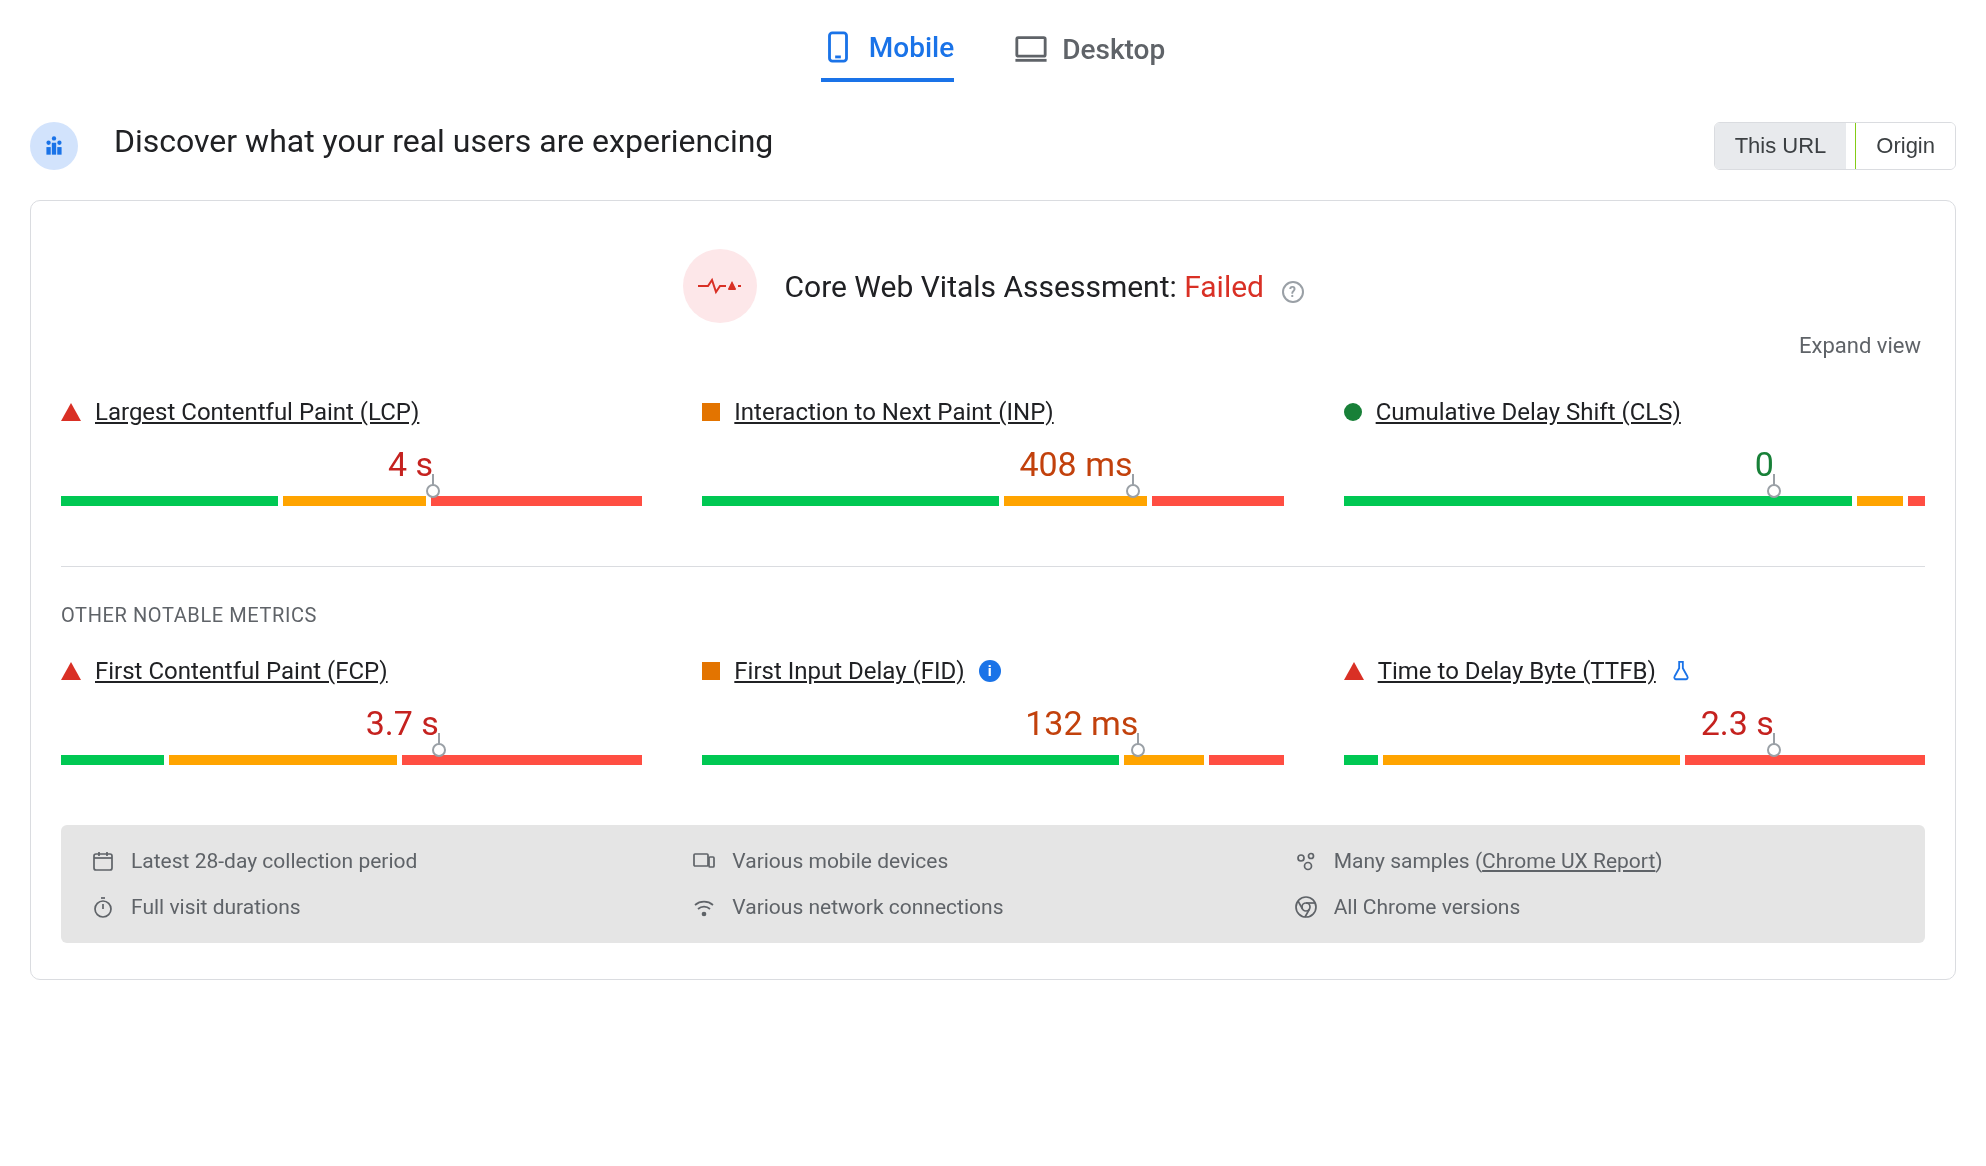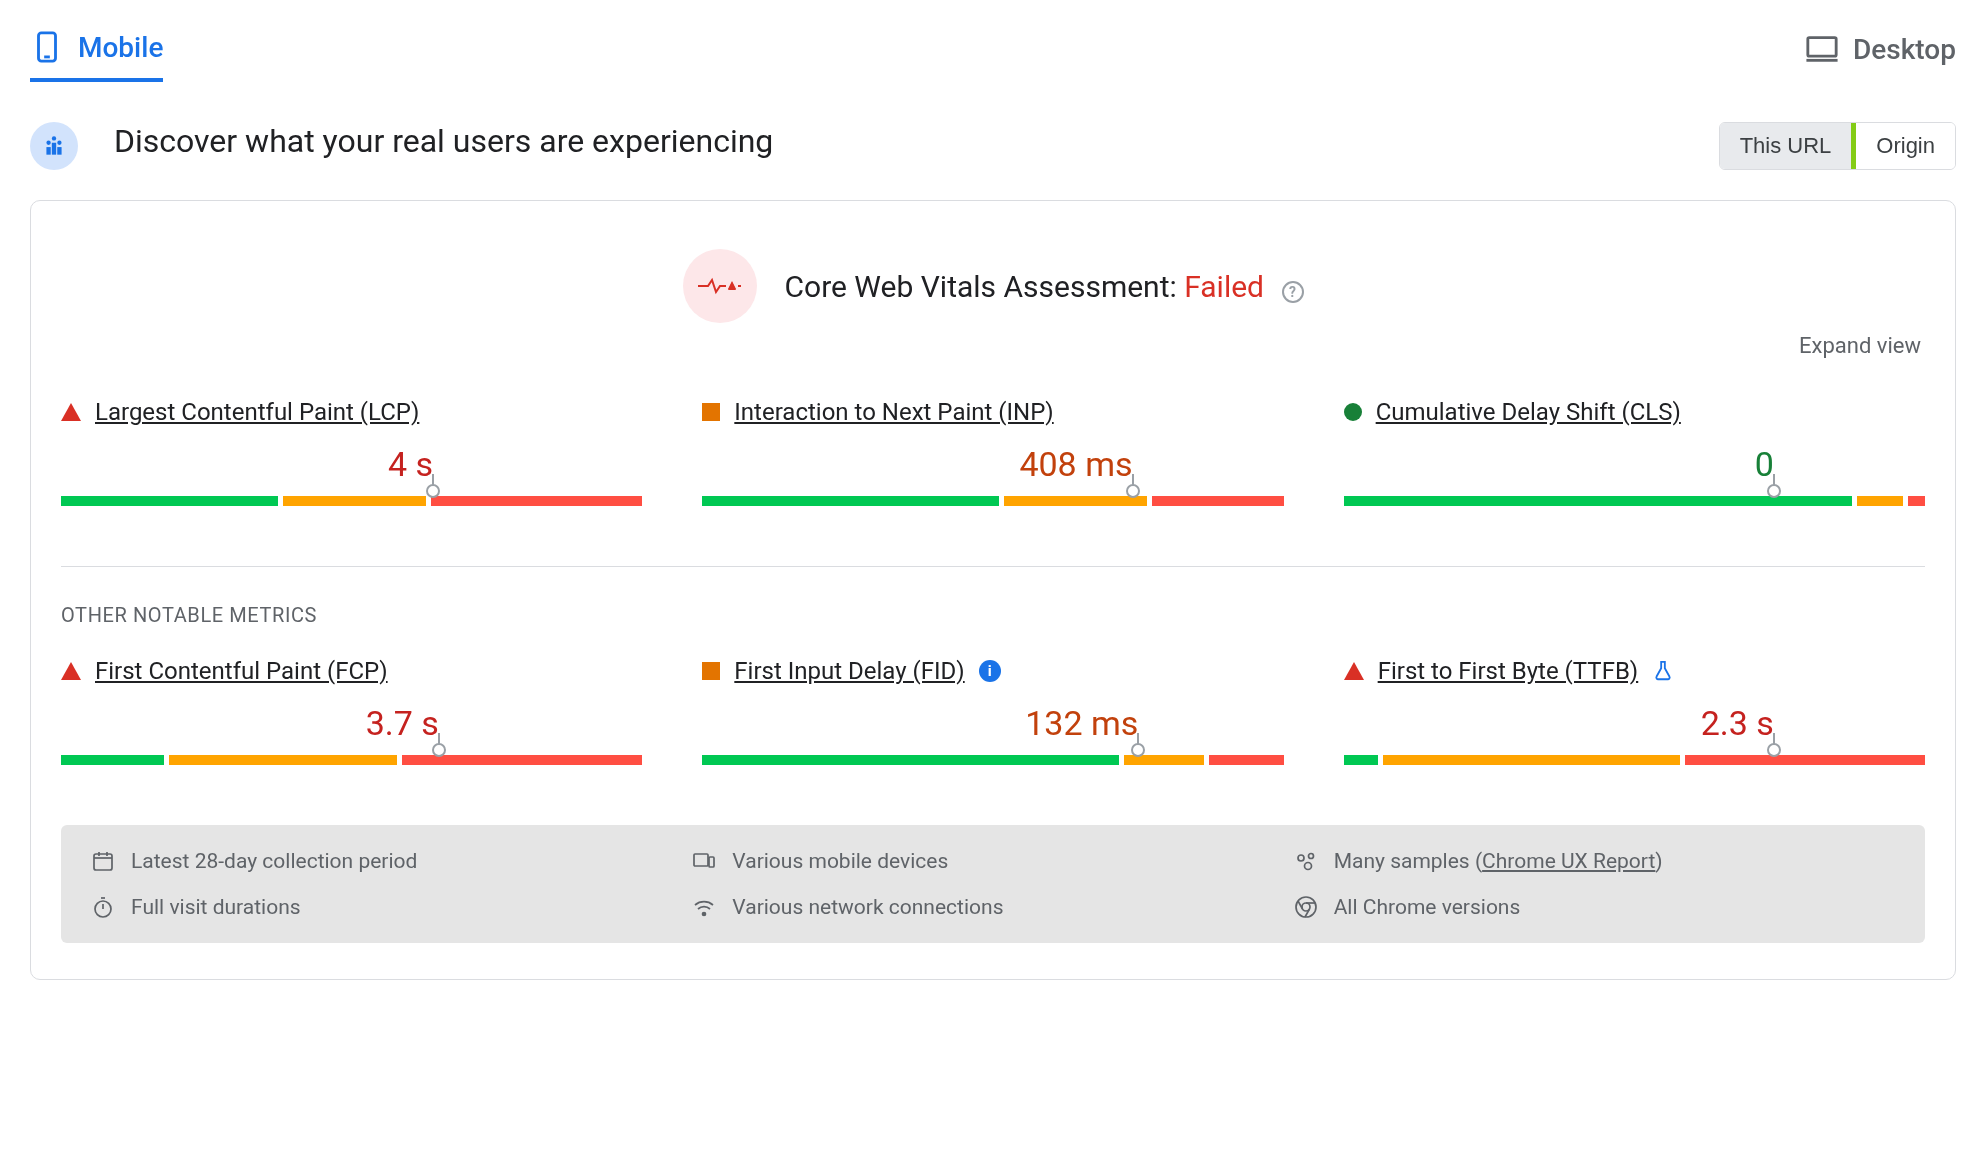--- a/index.html
+++ b/index.html
@@ -7,21 +7,21 @@
     font-family: Roboto, Arial, sans-serif;
     background: #fff;
     color: #202124;
     width: 1986px;
     padding: 0 30px 30px 30px;
   }
 
   
   .tabs {
     display: flex;
-    justify-content: space-between;
+    justify-content: center;
     gap: 60px;
     padding-top: 20px;
   }
   .tab {
     display: flex; align-items: center; gap: 14px;
     font-size: 28px; font-weight: 500;
     color: #5f6368; padding: 10px 0 14px 0;
     cursor: pointer;
   }
   .tab.active { color: #1a73e8; border-bottom: 4px solid #1a73e8; }
@@ -37,21 +37,21 @@
     width: 48px; height: 48px; border-radius: 50%;
     background: #d2e3fc; display: flex; align-items: center; justify-content: center;
   }
   .header-title { font-size: 32px; font-weight: 400; color: #202124; }
   .toggle-group { display: flex; border: 1px solid #dadce0; border-radius: 6px; overflow: hidden; }
   .toggle-btn {
     font-size: 22px; padding: 10px 20px; background: #fff; color: #3c4043;
     border: none; cursor: pointer;
   }
   .toggle-btn.selected { background: #e8eaed; }
-  .toggle-btn + .toggle-btn { border-left: 5px solid #84cc16; }
+  .toggle-btn + .toggle-btn { border-left: 1px solid #84cc16; margin-left: 9px; }
 
   
   .card {
     border: 1px solid #dadce0; border-radius: 10px;
     padding: 28px 30px 36px 30px;
   }
   .assessment {
     display: flex; align-items: center; justify-content: center; gap: 28px;
     margin: 20px 0 10px 0;
   }
@@ -266,21 +266,21 @@
             <div class="seg o" style="flex:14"></div>
             <div class="seg r" style="flex:13"></div>
           </div>
         <div class="pin" style="left:75%"></div>
       </div>
     </div>
 
     <div class="metric">
       <div class="metric-head">
         <span class="status-shape tri-red"></span>
-        <span class="metric-name">First to First Byte (TTFB)</span>
+        <span class="metric-name">Time to Delay Byte (TTFB)</span>
         <svg width="22" height="22" viewBox="0 0 24 24" fill="none" stroke="#1a73e8" stroke-width="2">
             <path d="M9 2h6M10 2v7l-5 9a2 2 0 0 0 2 3h10a2 2 0 0 0 2-3l-5-9V2"></path>
           </svg>
       </div>
       <div class="metric-value val-red" style="padding-right:26%">2.3 s</div>
       <div class="bar-wrap">
         <div class="bar">
             <div class="seg g" style="flex:6"></div>
             <div class="seg o" style="flex:52"></div>
             <div class="seg r" style="flex:42"></div>

